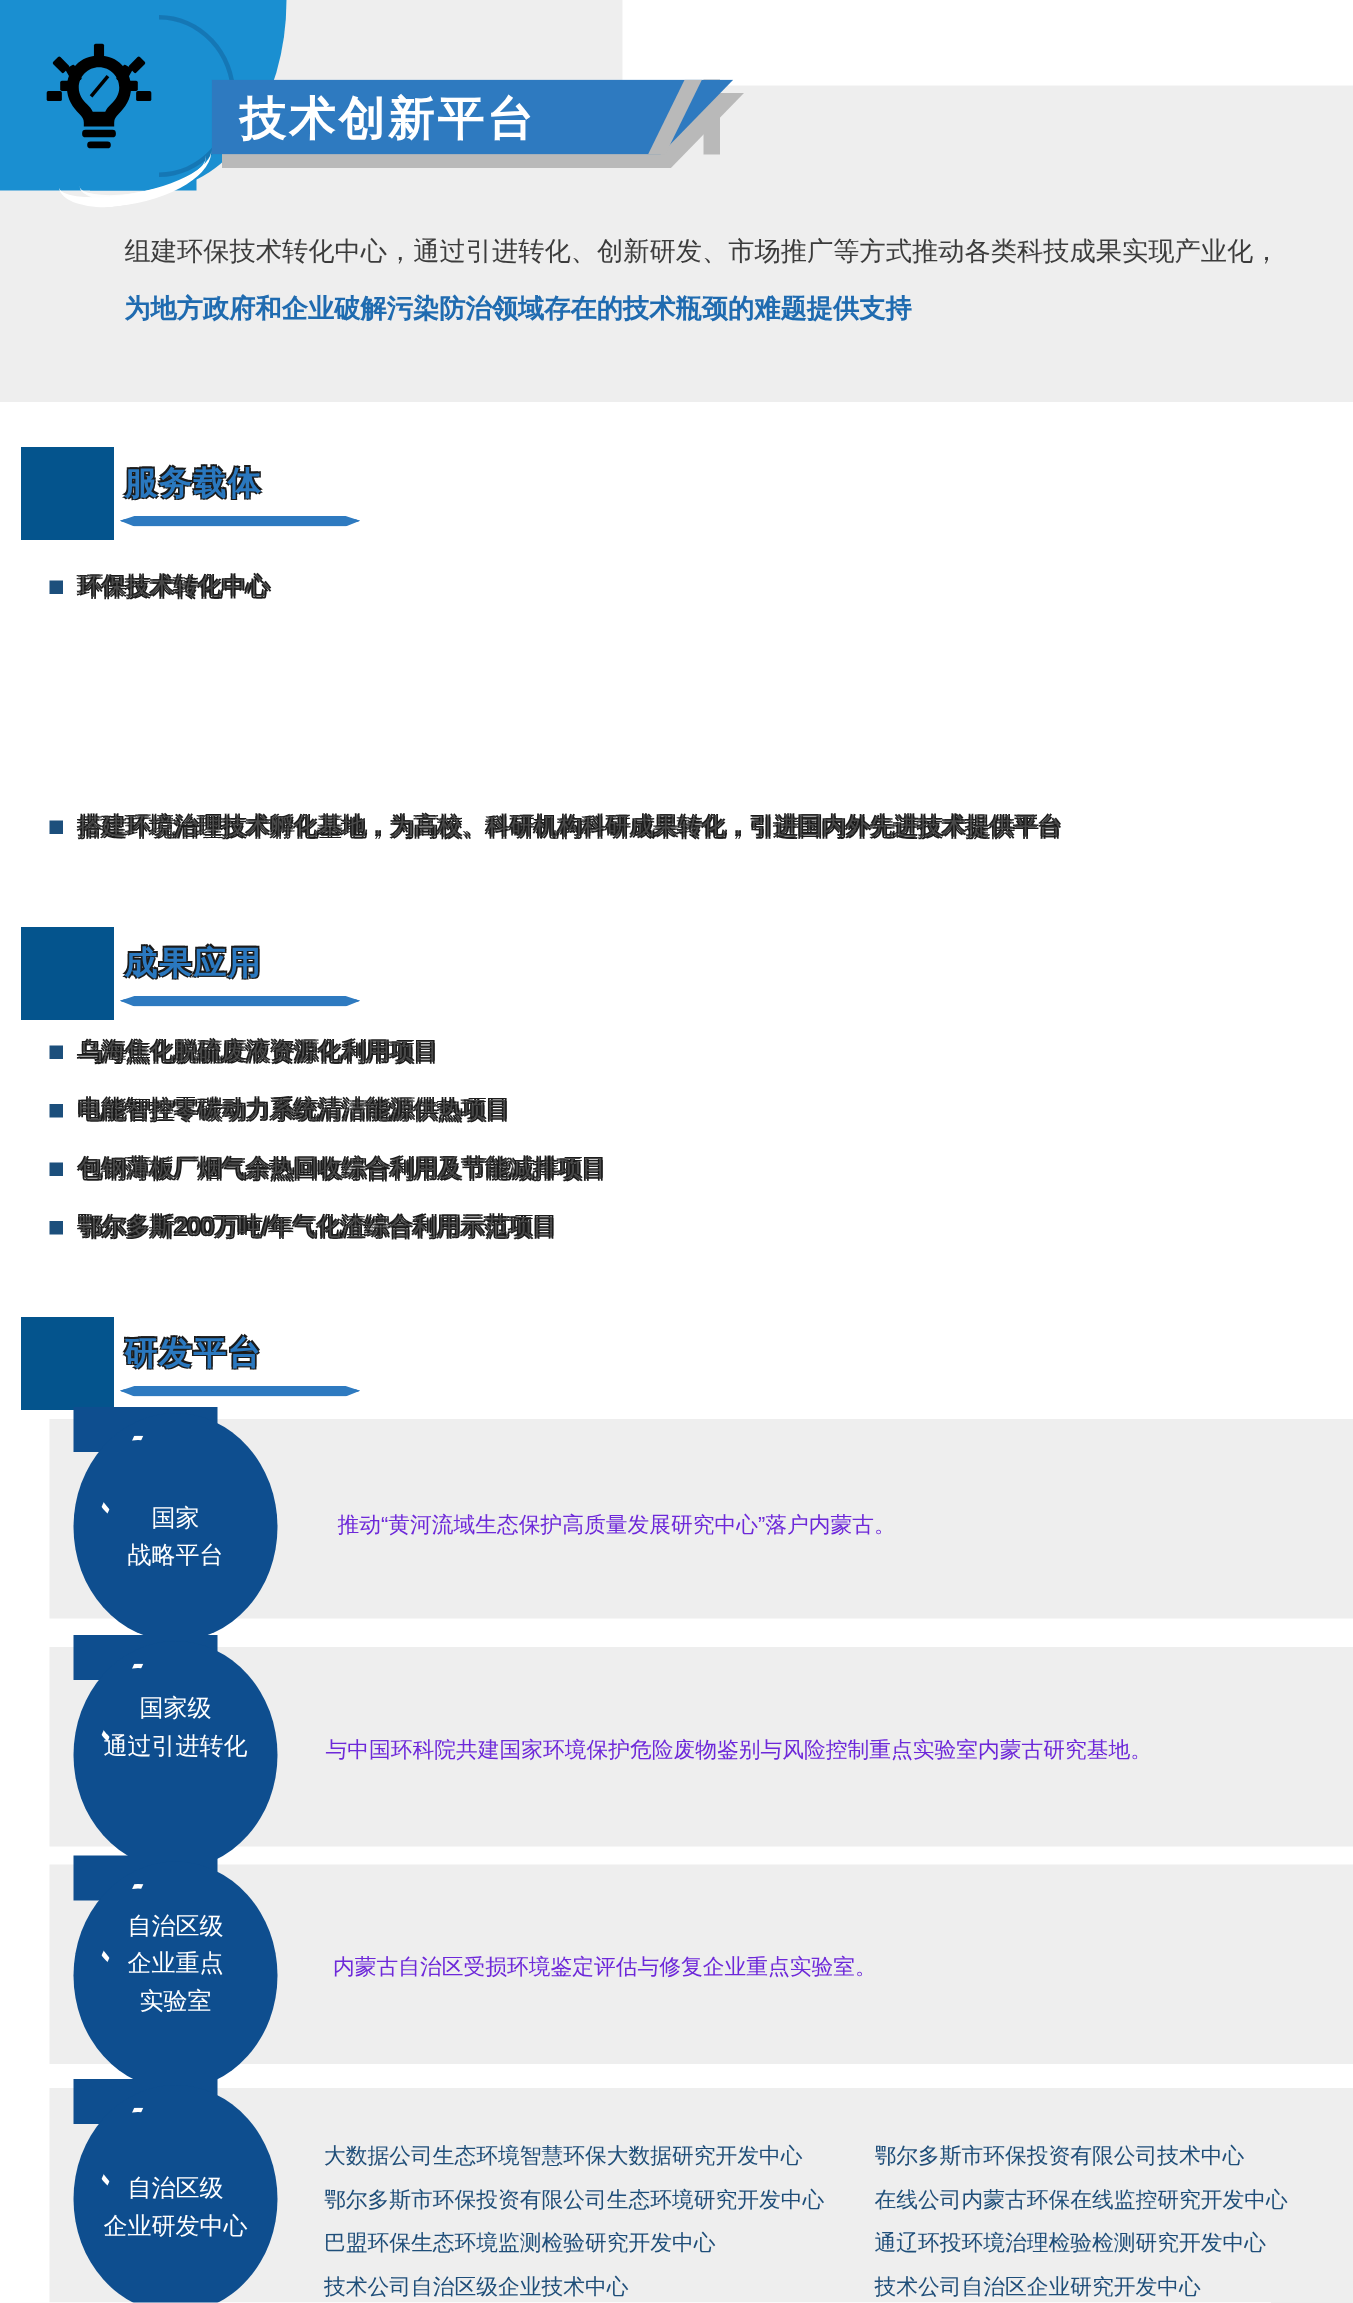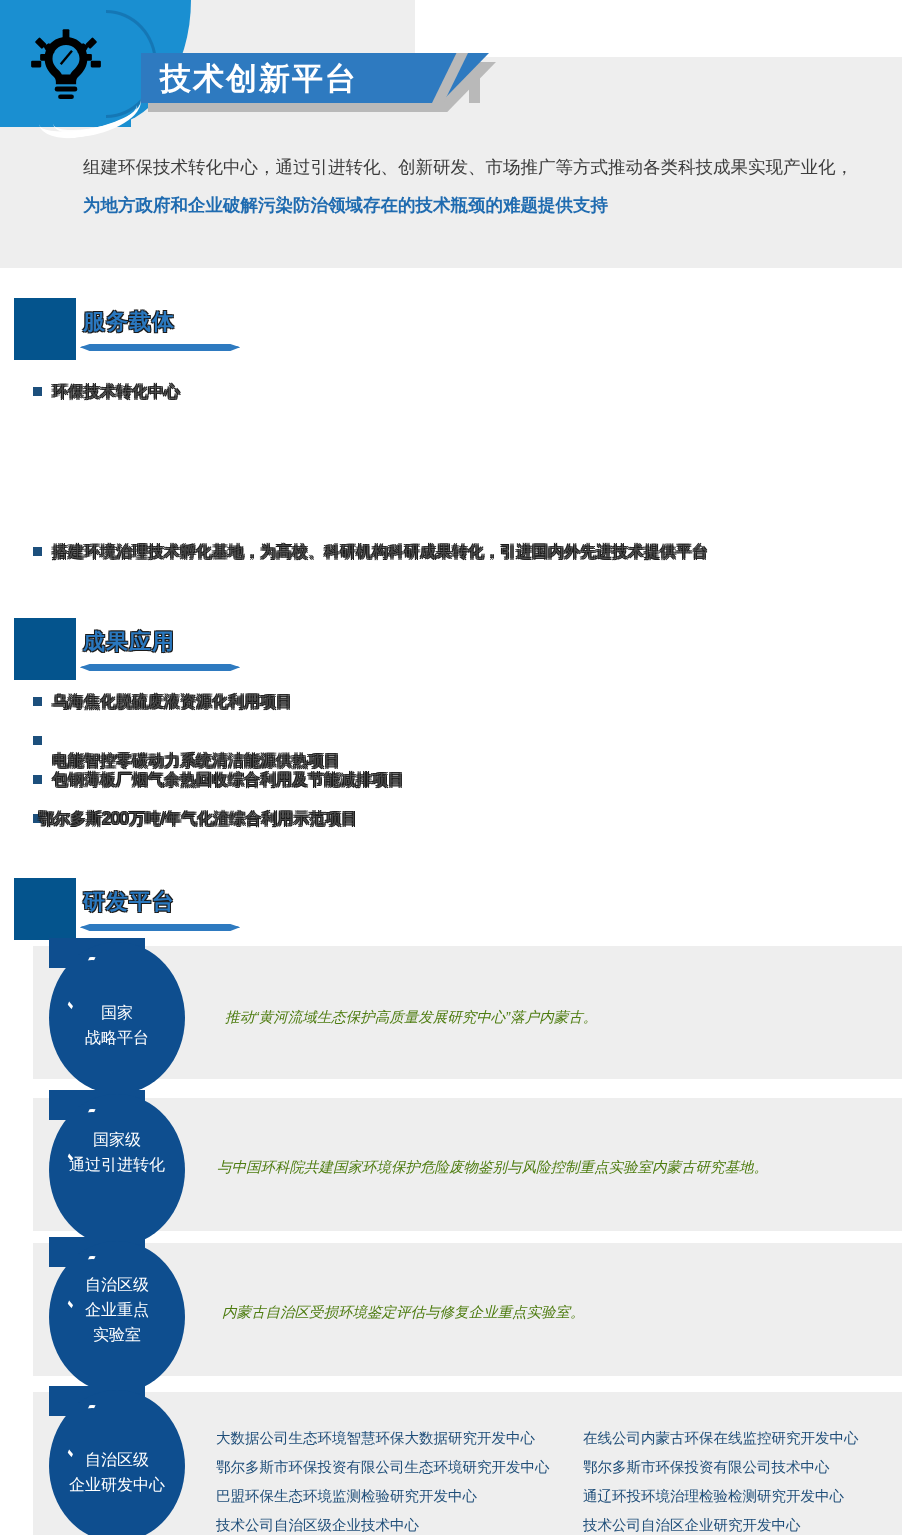--- a/index.html
+++ b/index.html
@@ -142,21 +142,21 @@
     position: absolute; width: 60px; height: 60px;
     border: 3px solid #ffffff; border-radius: 50%;
     clip-path: polygon(0 100%, 46% 0, 56% 0, 10% 100%);
   }
   .circ-lbl {
     position: absolute; width: 136px; text-align: center;
     color: #ffffff; font-size: 16px; line-height: 25px; font-weight: 400;
     z-index: 6;
   }
   .row-txt {
-    position: absolute; color: #4d7c0f; font-size: 14.5px; line-height: 25px; font-style: italic;
+    position: absolute; color: #6d28d9; font-size: 14.5px; line-height: 25px;
   }
   .grid-col { position: absolute; color: #1f4e79; font-size: 14.5px; line-height: 29px; }
 </style>
 </head>
 <body>
 
 <div class="page">
 
   <div class="hdr-gray"></div>
   <div class="hdr-white-notch"></div>
@@ -206,25 +206,25 @@
   <div class="bul" style="left:52px;top:541px">搭建环境治理技术孵化基地，为高校、科研机构科研成果转化，引进国内外先进技术提供平台</div>
 
   <div class="sec" style="top:618px;height:62px;width:714px">
     <div class="sec-sq"></div>
     <div class="sec-title">成果应用</div>
     <div class="sec-rule"></div>
   </div>
   <div class="bul-mk" style="left:33px;top:697px"></div>
   <div class="bul" style="left:52px;top:691px">乌海焦化脱硫废液资源化利用项目</div>
   <div class="bul-mk" style="left:33px;top:736px"></div>
-  <div class="bul" style="left:52px;top:750px">电能智控零碳动力系统清洁能源供热项目</div>
+  <div class="bul" style="left:52px;top:730px">电能智控零碳动力系统清洁能源供热项目</div>
   <div class="bul-mk" style="left:33px;top:775px"></div>
   <div class="bul" style="left:52px;top:769px">包钢薄板厂烟气余热回收综合利用及节能减排项目</div>
   <div class="bul-mk" style="left:33px;top:814px"></div>
-  <div class="bul" style="left:38px;top:808px">鄂尔多斯200万吨/年气化渣综合利用示范项目</div>
+  <div class="bul" style="left:52px;top:808px">鄂尔多斯200万吨/年气化渣综合利用示范项目</div>
 
   <div class="sec" style="top:878px;height:62px;width:792px">
     <div class="sec-sq"></div>
     <div class="sec-title">研发平台</div>
     <div class="sec-rule"></div>
   </div>
 
   <div class="row-gray" style="top:946px;width:869px;height:133px"></div>
   <div class="circ-tab" style="left:49px;top:938px"></div>
   <div class="circ" style="left:49px;top:942px"></div>
@@ -265,19 +265,19 @@
     <div>企业研发中心</div>
   </div>
 
   <div class="grid-col" style="left:216px;top:1424px;width:350px">
     <div>大数据公司生态环境智慧环保大数据研究开发中心</div>
     <div>鄂尔多斯市环保投资有限公司生态环境研究开发中心</div>
     <div>巴盟环保生态环境监测检验研究开发中心</div>
     <div>技术公司自治区级企业技术中心</div>
   </div>
   <div class="grid-col" style="left:583px;top:1424px;width:320px">
+    <div>鄂尔多斯市环保投资有限公司技术中心</div>
     <div>在线公司内蒙古环保在线监控研究开发中心</div>
-    <div>鄂尔多斯市环保投资有限公司技术中心</div>
     <div>通辽环投环境治理检验检测研究开发中心</div>
     <div>技术公司自治区企业研究开发中心</div>
   </div>
 
 </div>
 
 </body></html>

